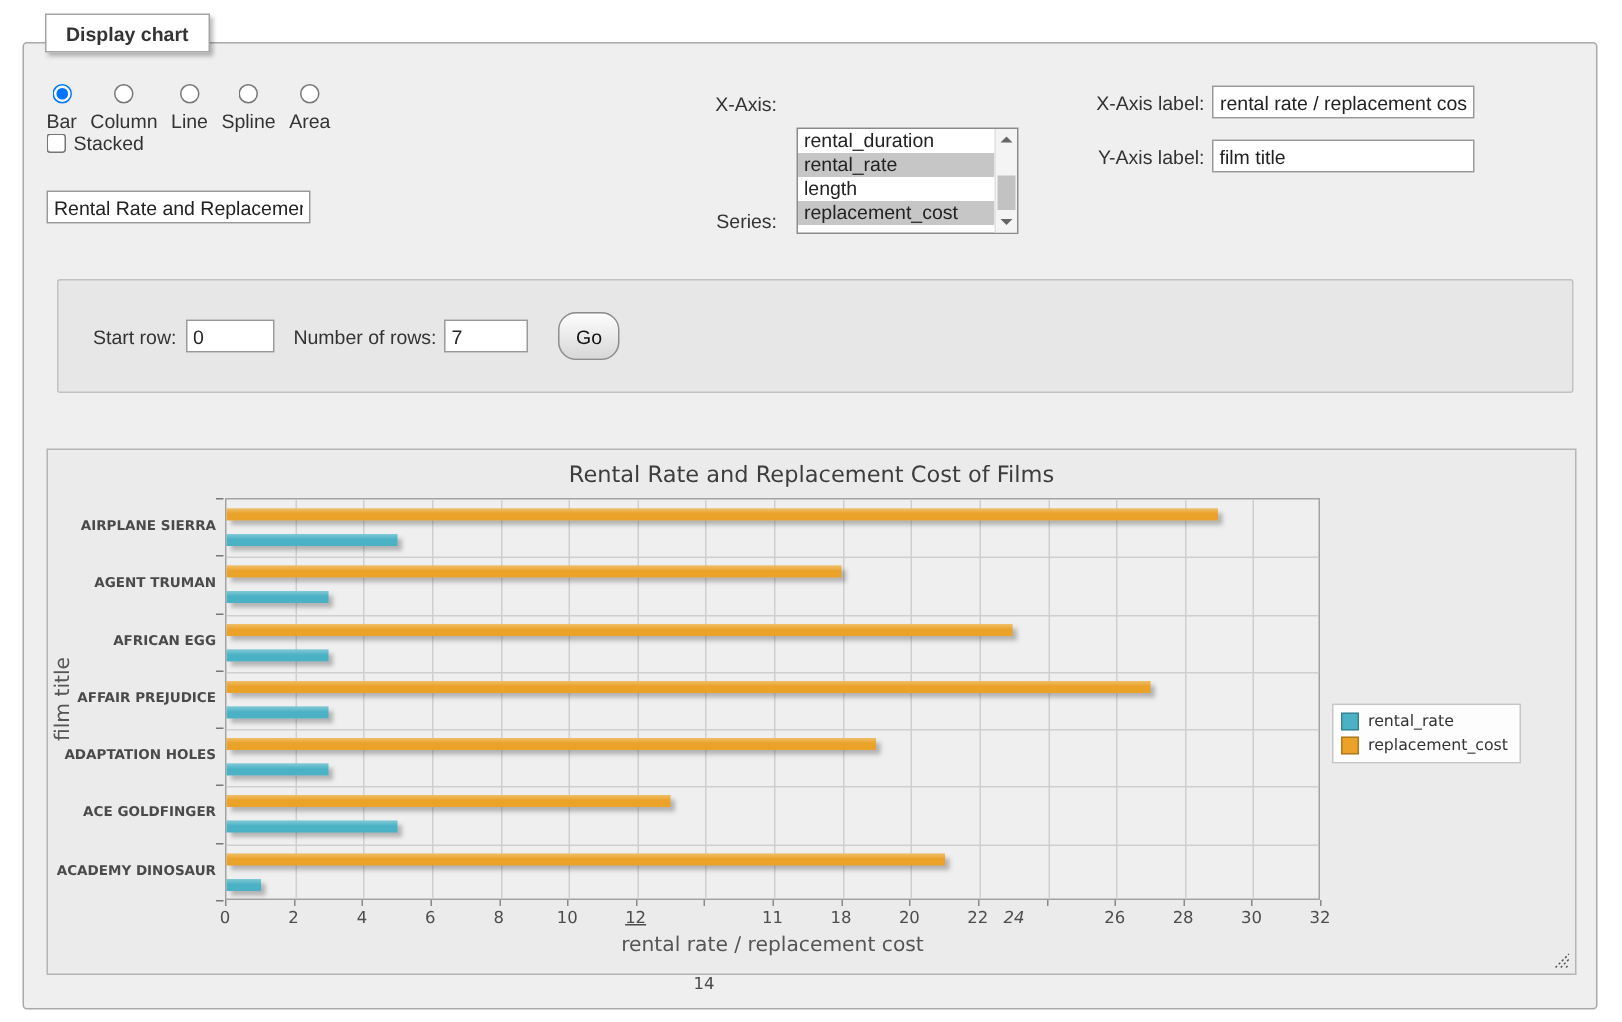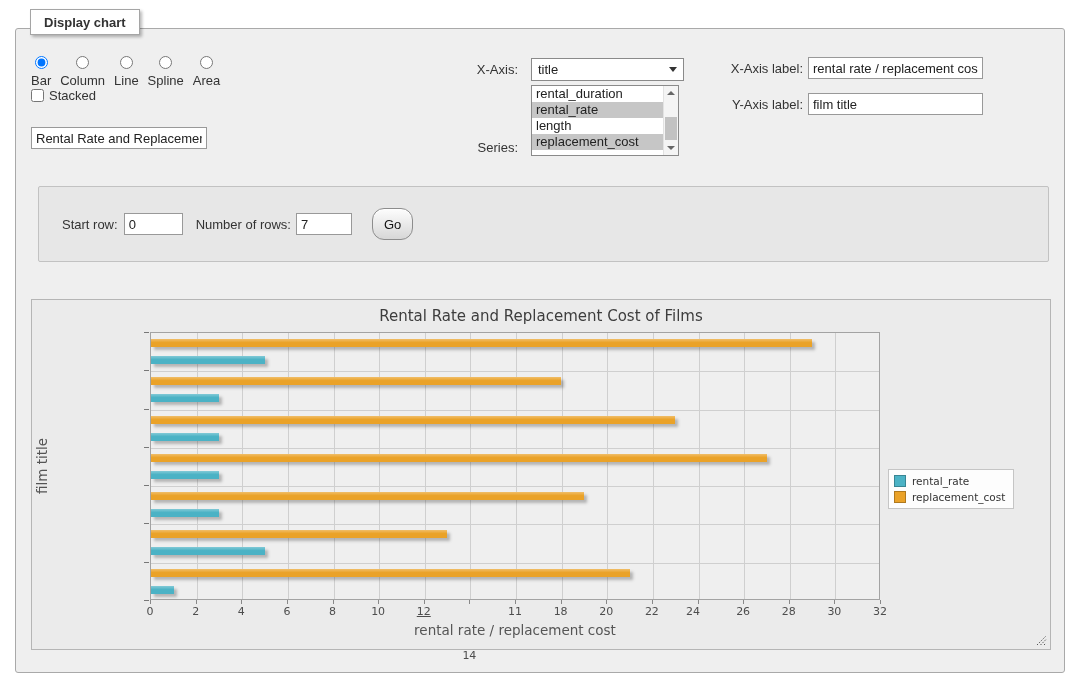--- a/index.html
+++ b/index.html
@@ -123,24 +123,20 @@
       </div>
 
     <div class="stacked-row">
       <input type="checkbox" style="">
       <span>Stacked</span>
     </div>
 
     <input type="text" class="title-input" value="Rental Rate and Replacement Cost of Films" style="">
 
     <div class="lbl xaxis-lbl">X-Axis:</div>
-    <div class="fakeselect">
-      <span>title</span>
-      <span class="selarrow"></span>
-    </div>
 
     <div class="lbl series-lbl">Series:</div>
     <div class="listbox">
       <div class="opts" id="seriesOpts">
           <div class="opt">rental_duration</div>
           <div class="opt sel">rental_rate</div>
           <div class="opt">length</div>
           <div class="opt sel">replacement_cost</div>
         </div>
       <div class="sbar">
@@ -164,20 +160,29 @@
       <span>Start row:</span>
       <input type="text" class="sp-in1" value="0" style="">
       <span class="sp-lbl2">Number of rows:</span>
       <input type="text" class="sp-in2" value="7" style="">
       <button class="go-btn">Go</button>
     </div>
 
     <div class="chartpanel">
       <div class="chart-title">Rental Rate and Replacement Cost of Films</div>
       <div class="yaxis-title">film title</div>
+      <div class="ylabels" id="yLabels">
+          <div class="catlab" style="top: 14px;">AIRPLANE SIERRA</div>
+          <div class="catlab" style="top: 52.2857px;">AGENT TRUMAN</div>
+          <div class="catlab" style="top: 90.5714px;">AFRICAN EGG</div>
+          <div class="catlab" style="top: 128.857px;">AFFAIR PREJUDICE</div>
+          <div class="catlab" style="top: 167.143px;">ADAPTATION HOLES</div>
+          <div class="catlab" style="top: 205.429px;">ACE GOLDFINGER</div>
+          <div class="catlab" style="top: 243.714px;">ACADEMY DINOSAUR</div>
+        </div>
       <div class="plotwrap" id="plotWrap">
         <div class="grid" id="grid">
             <div class="vgrid" style="left: 45.625px;"></div>
             <div class="vgrid" style="left: 91.25px;"></div>
             <div class="vgrid" style="left: 136.875px;"></div>
             <div class="vgrid" style="left: 182.5px;"></div>
             <div class="vgrid" style="left: 228.125px;"></div>
             <div class="vgrid" style="left: 273.75px;"></div>
             <div class="vgrid" style="left: 319.375px;"></div>
             <div class="vgrid" style="left: 365px;"></div>
@@ -241,21 +246,21 @@
           <div class="xticklab" style="left: 71.25px;">4</div>
           <div class="xticklab" style="left: 116.875px;">6</div>
           <div class="xticklab" style="left: 162.5px;">8</div>
           <div class="xticklab" style="left: 208.125px;">10</div>
           <div class="xticklab" style="left: 253.75px; text-decoration: underline;">12</div>
           <div class="xticklab" style="left: 299.375px; margin-top: 44px;">14</div>
           <div class="xticklab" style="left: 345px;">11</div>
           <div class="xticklab" style="left: 390.625px;">18</div>
           <div class="xticklab" style="left: 436.25px;">20</div>
           <div class="xticklab" style="left: 481.875px;">22</div>
-          <div class="xticklab" style="left: 523px;">24</div>
+          <div class="xticklab" style="left: 506px; font-style: italic;">24</div>
           <div class="xticklab" style="left: 573.125px;">26</div>
           <div class="xticklab" style="left: 618.75px;">28</div>
           <div class="xticklab" style="left: 664.375px;">30</div>
           <div class="xticklab" style="left: 710px;">32</div>
         </div>
       <div class="xaxis-title">rental rate / replacement cost</div>
       <div class="chart-legend" id="chartLegend">
           <div class="leg-row">
             <div class="leg-swatch" style="background: rgb(75, 178, 197);"></div>
             <div class="leg-lab">rental_rate</div>

